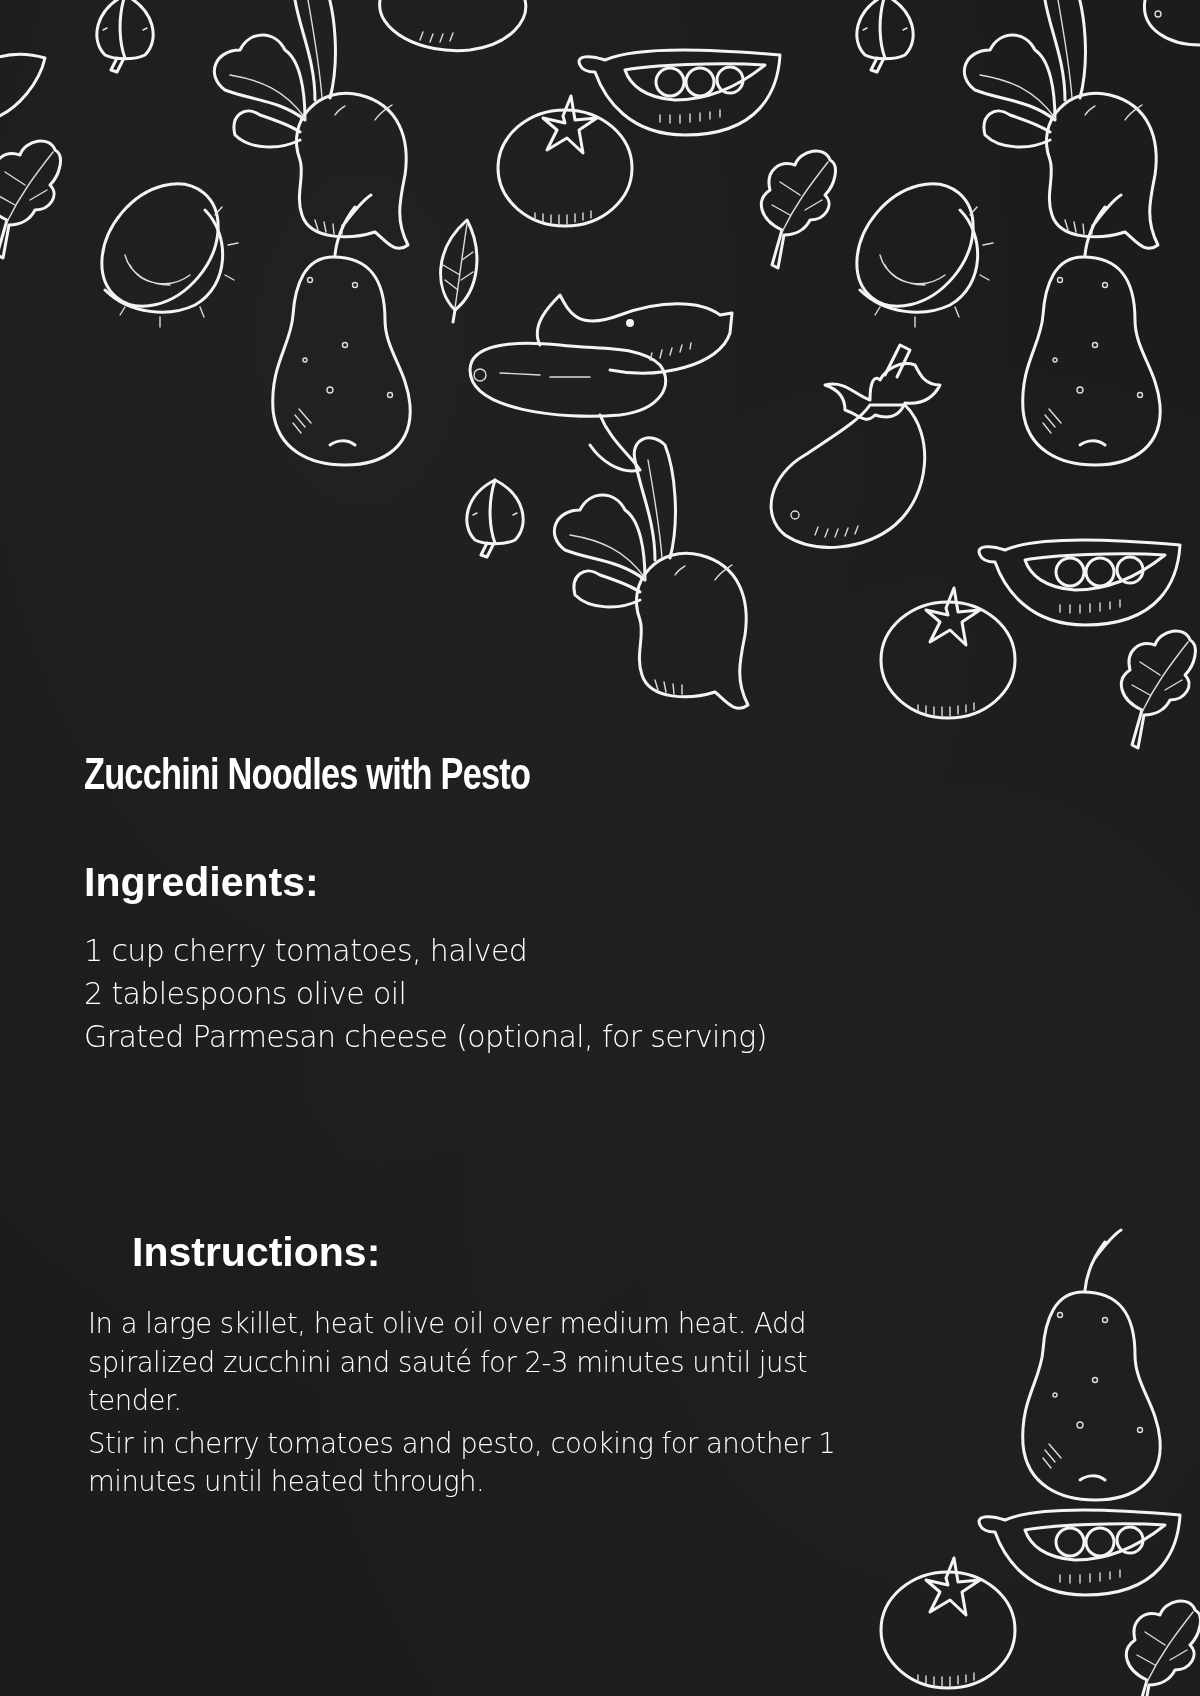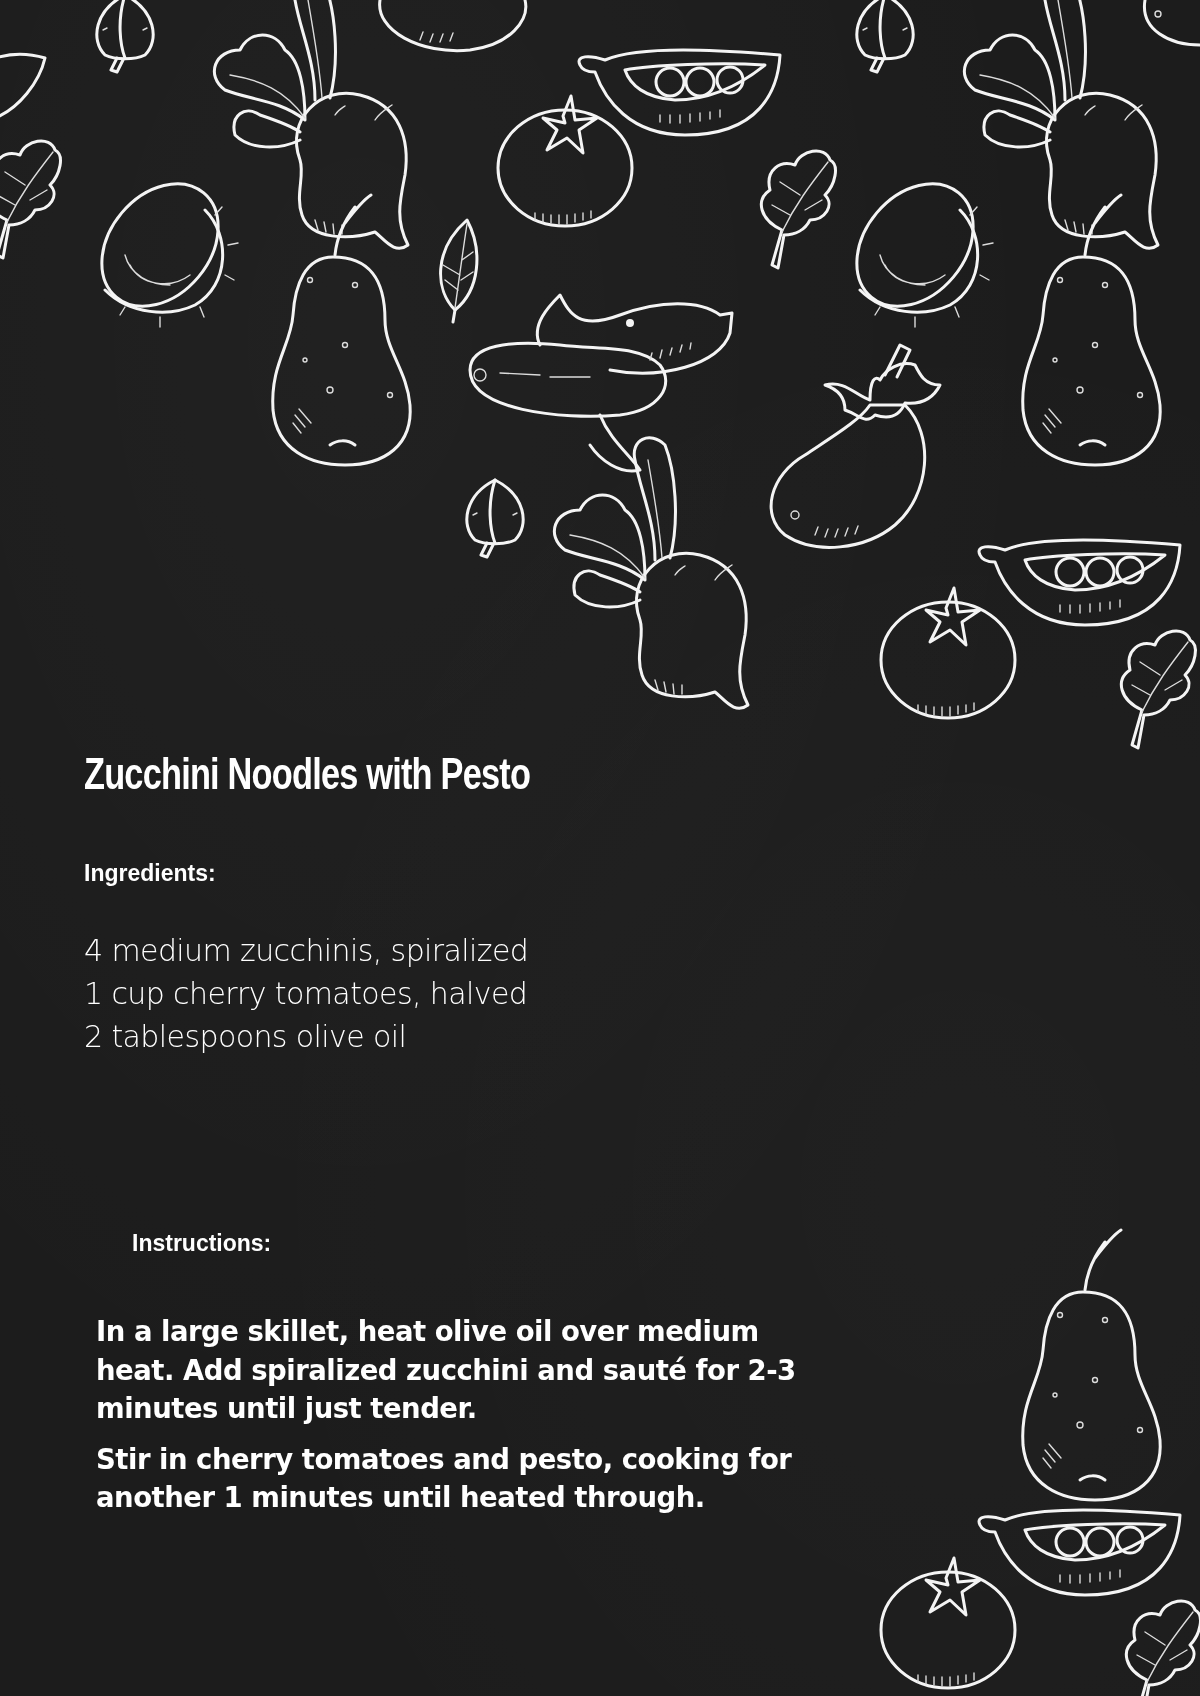--- a/index.html
+++ b/index.html
@@ -63,21 +63,21 @@
       transform-origin: left center;
       white-space: nowrap;
       line-height: 1;
     }
     .section-heading {
       position: absolute;
       left: 0;
       margin: 0;
       font-family: "Liberation Sans", sans-serif;
       font-weight: 700;
-      font-size: 23px;
+      font-size: 41px;
       line-height: 1;
       white-space: nowrap;
     }
     .h-ingredients { top: 862px; }
     .h-instructions { top: 1232px; margin-left: 48px; }
     .list {
       position: absolute;
       left: 0;
       margin: 0;
       padding: 0;
@@ -91,21 +91,21 @@
       line-height: 43px;
       letter-spacing: -0.6px;
     }
     .instructions {
       top: 1300px;
       width: 760px;
       font-size: 27.5px;
       line-height: 38.5px;
       letter-spacing: -0.5px;
     }
-    .instructions li { margin: 12px; font-weight: bold; }
+    .instructions li { margin: 4px; }
   </style>
 </head>
 <body>
 
 <div class="bg-texture"></div>
 
 <svg class="doodles" viewBox="0 0 1200 1696" xmlns="http://www.w3.org/2000/svg">
   <defs>
 
     <g id="pear">
@@ -225,23 +225,23 @@
   <use href="#peapod" x="1100" y="1550"></use>
   <use href="#tomato" x="948" y="1630"></use>
   <use href="#kale" x="1165" y="1660"></use>
 </svg>
 
 <div class="content">
   <h1 class="title">Zucchini Noodles with Pesto</h1>
 
   <h2 class="section-heading h-ingredients">Ingredients:</h2>
   <ul class="list ingredients">
-    <li>4 medium zucchinis, spiralized</li>
     <li>1 cup cherry tomatoes, halved</li>
     <li>2 tablespoons olive oil</li>
+    <li>Grated Parmesan cheese (optional, for serving)</li>
   </ul>
 
   <h2 class="section-heading h-instructions">Instructions:</h2>
   <ol class="list instructions">
     <li>In a large skillet, heat olive oil over medium heat. Add spiralized zucchini and sauté for 2-3 minutes until just tender.</li>
     <li>Stir in cherry tomatoes and pesto, cooking for another 1 minutes until heated through.</li>
   </ol>
 </div>
 
 </body></html>

